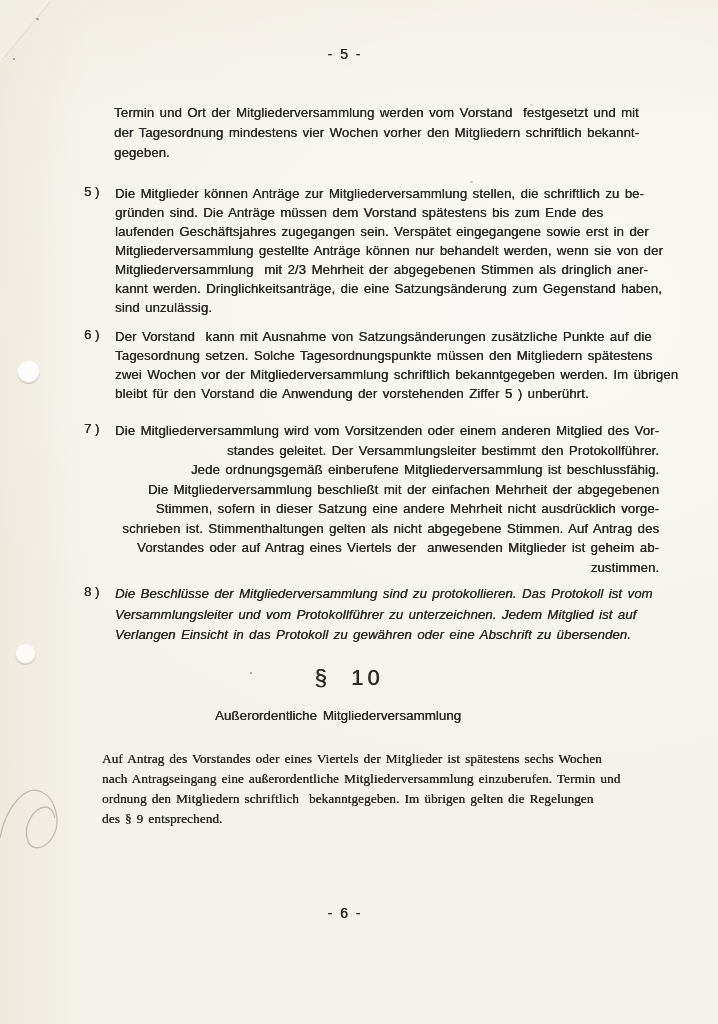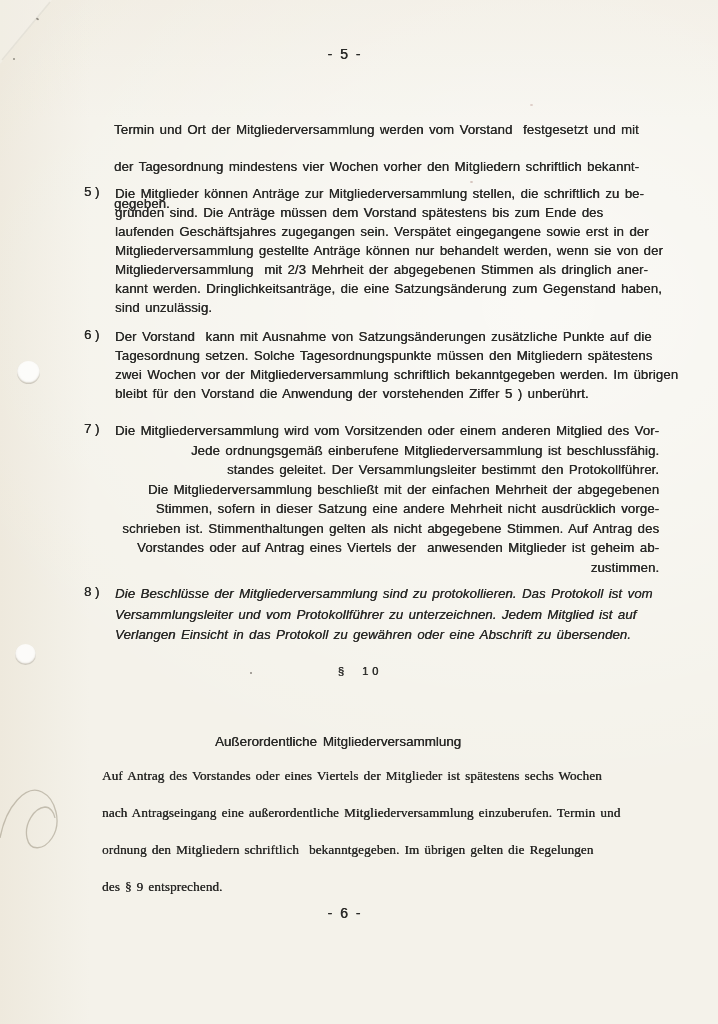--- a/index.html
+++ b/index.html
@@ -21,46 +21,45 @@
   }
   .tline{white-space:pre;}
   .text-block{
     position:absolute;
     font-size:13.2px;
     letter-spacing:0.1px;
     word-spacing:1.6px;
     text-shadow:0.3px 0 0 currba;
     text-shadow:0.3px 0 0 currentColor;
   }
-  .lh20 .tline{line-height:20px;margin-top:17px;}
+  .lh20 .tline{line-height:20px;}
   .lh19 .tline{line-height:19px;}
   .lh195 .tline{line-height:19.5px;text-align:right;}
   .lh205 .tline{line-height:20.5px;}
   .pageno{
     position:absolute;left:0;width:690px;text-align:center;
     font-size:14px;letter-spacing:2px;white-space:pre;
     text-shadow:0.3px 0 0 currentColor;
   }
   .pageno.header{top:46px;}
   .pageno.footer{top:905px;}
   .item{position:absolute;left:84px;display:flex;}
   .item-number{
     width:31px;flex:0 0 31px;font-size:13.2px;white-space:pre;
     text-shadow:0.3px 0 0 currentColor;
   }
   .section-heading{
-    position:absolute;top:665px;left:15px;width:690px;text-align:center;
-    font-size:11px;letter-spacing:4px;white-space:pre;
+    position:absolute;top:665px;left:4px;width:690px;text-align:center;
+    font-size:22px;letter-spacing:4px;white-space:pre;
     text-shadow:0.4px 0 0 currentColor;
   }
   .section-subheading{
     position:absolute;top:708px;left:0;width:676px;text-align:center;
     font-size:13.4px;word-spacing:2px;
     text-shadow:0.3px 0 0 currentColor;
-    margin-top:26px;
   }
   
   .fold-svg,.squiggle{position:absolute;pointer-events:none;}
   .fold-svg{left:0;top:0;}
   .squiggle{left:0;top:778px;}
   .punch{
     position:absolute;border-radius:50%;
     background:rgba(255,255,255,0.8);
     box-shadow:inset 0 -1.5px 1.5px rgba(150,140,118,0.5);
   }
@@ -121,22 +120,22 @@
         <div class="tline">Tagesordnung setzen. Solche Tagesordnungspunkte müssen den Mitgliedern spätestens</div>
         <div class="tline">zwei Wochen vor der Mitgliederversammlung schriftlich bekanntgegeben werden. Im übrigen</div>
         <div class="tline">bleibt für den Vorstand die Anwendung der vorstehenden Ziffer 5 ) unberührt.</div>
       </div>
   </div>
 
   <div class="item" style="top:421px;">
     <div class="item-number">7 )</div>
     <div class="text-block lh195" style="position:static;">
         <div class="tline">Die Mitgliederversammlung wird vom Vorsitzenden oder einem anderen Mitglied des Vor-</div>
+        <div class="tline">standes geleitet. Der Versammlungsleiter bestimmt den Protokollführer.</div>
         <div class="tline">Jede ordnungsgemäß einberufene Mitgliederversammlung ist beschlussfähig.</div>
-        <div class="tline">standes geleitet. Der Versammlungsleiter bestimmt den Protokollführer.</div>
         <div class="tline">Die Mitgliederversammlung beschließt mit der einfachen Mehrheit der abgegebenen</div>
         <div class="tline">Stimmen, sofern in dieser Satzung eine andere Mehrheit nicht ausdrücklich vorge-</div>
         <div class="tline">schrieben ist. Stimmenthaltungen gelten als nicht abgegebene Stimmen. Auf Antrag des</div>
         <div class="tline">Vorstandes oder auf Antrag eines Viertels der  anwesenden Mitglieder ist geheim ab-</div>
         <div class="tline">zustimmen.</div>
       </div>
   </div>
 
   <div class="item" style="top:584px;">
     <div class="item-number">8 )</div>

